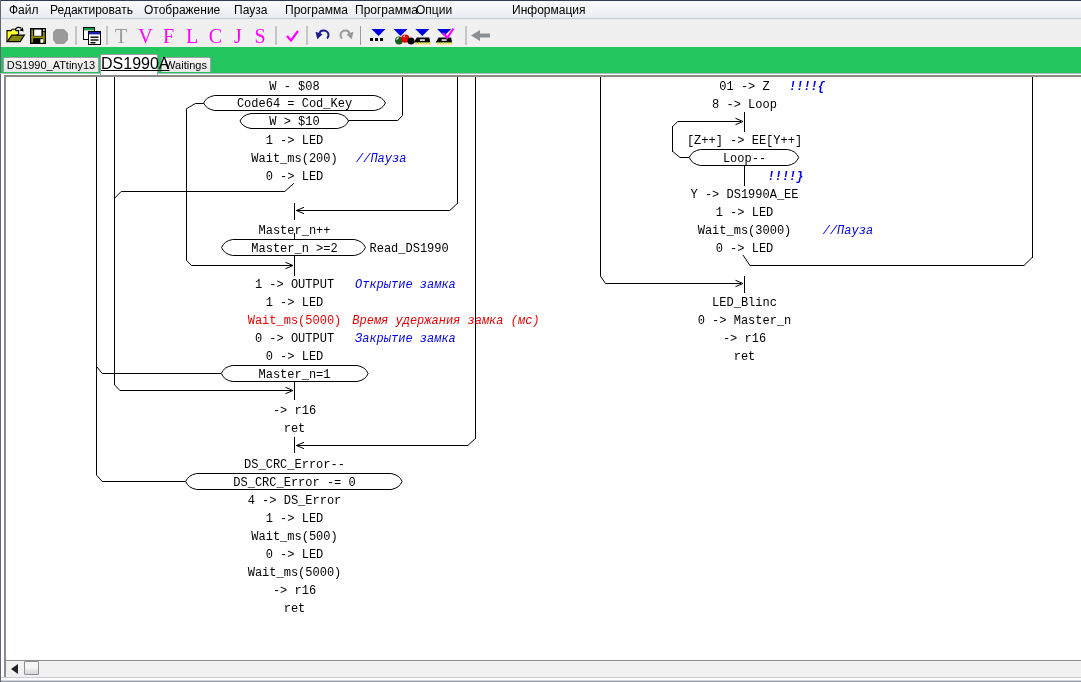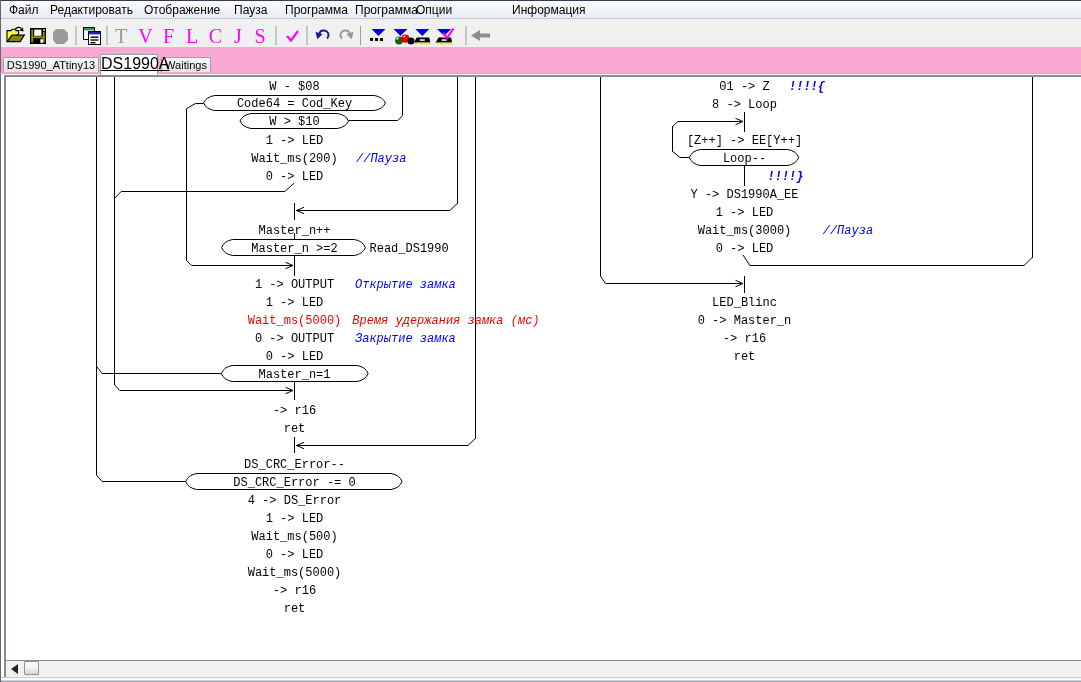--- a/index.html
+++ b/index.html
@@ -1,21 +1,21 @@
 <!DOCTYPE html>
 <html><head><meta charset="utf-8"><style>
 * { margin:0; padding:0; box-sizing:border-box; }
 html,body { width:1081px; height:682px; overflow:hidden; background:#fff;
   font-family:"Liberation Sans", sans-serif; }
 .stage { position:relative; width:1043px; height:682px; }
 .menubar { position:absolute; left:0; top:0; width:1081px; height:19px;
   background:linear-gradient(#fbfbfc,#e9ecf2); border-top:1px solid #333d52; border-bottom:1px solid #c2c8d4; }
 .menubar span { position:absolute; top:2px; font-size:12px; color:#000; }
 .toolbar { position:absolute; left:0; top:19px; width:1081px; height:28px; background:#f0f0f0; }
-.tabstrip { position:absolute; left:0; top:47px; width:1081px; height:27px; background:#f9a8d4; }
+.tabstrip { position:absolute; left:0; top:47px; width:1081px; height:27px; background:#22c55e; }
 .tab { position:absolute; border:1px solid #9aa0a8; border-bottom:none; border-radius:2px 2px 0 0;
   background:linear-gradient(#f8f8f8,#e6e6e6); font-size:11px; text-align:center; color:#000; z-index:2; }
 .tab.active { background:#fff; z-index:3; }
 .tabline { position:absolute; left:0; top:26px; width:1081px; height:1px; background:#b4b8c0; z-index:1; }
 .page-edge { position:absolute; left:1px; top:73px; width:1080px; height:604px; background:#fff; }
 .canvasborder { position:absolute; left:4px; top:75px; width:1077px; height:602px;
   border:2px solid #8c8c8c; border-right:none; background:#fff; }
 .flow { position:absolute; left:0; top:0; }
 .hscroll { position:absolute; left:6px; top:660px; width:1075px; height:17px; background:#f1f1f1;
   border-top:1px solid #8c8c8c; }

